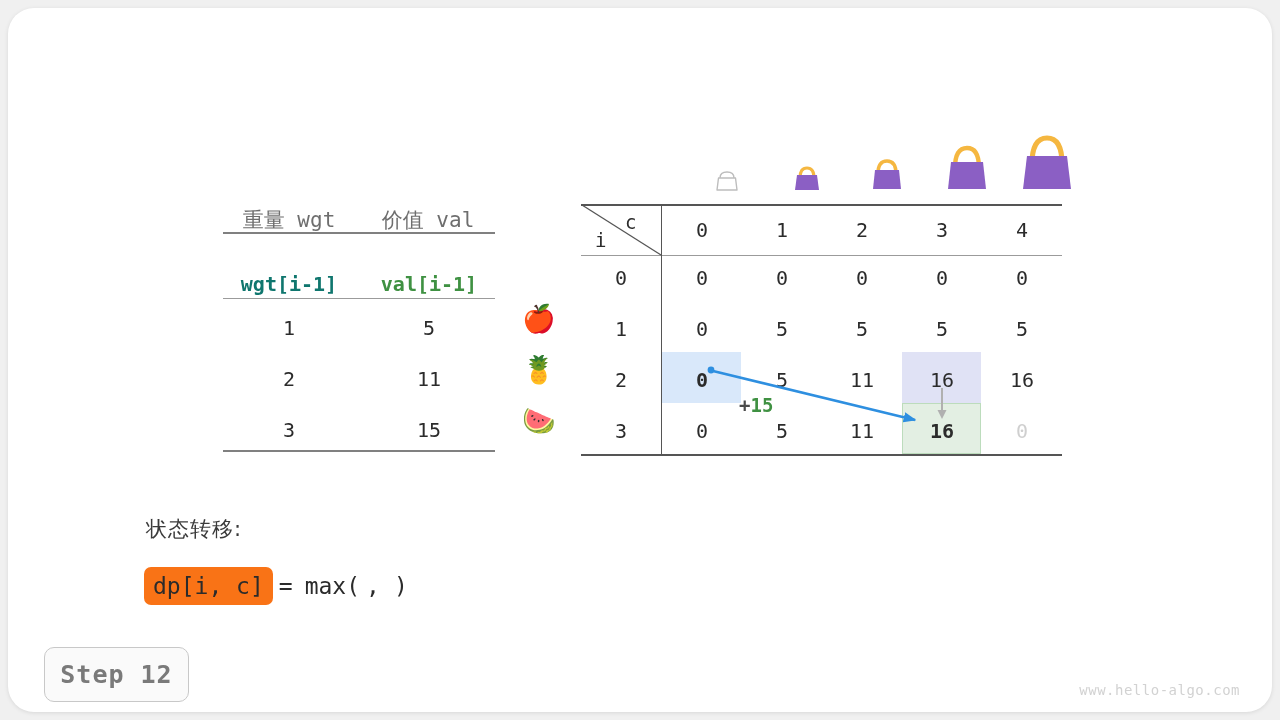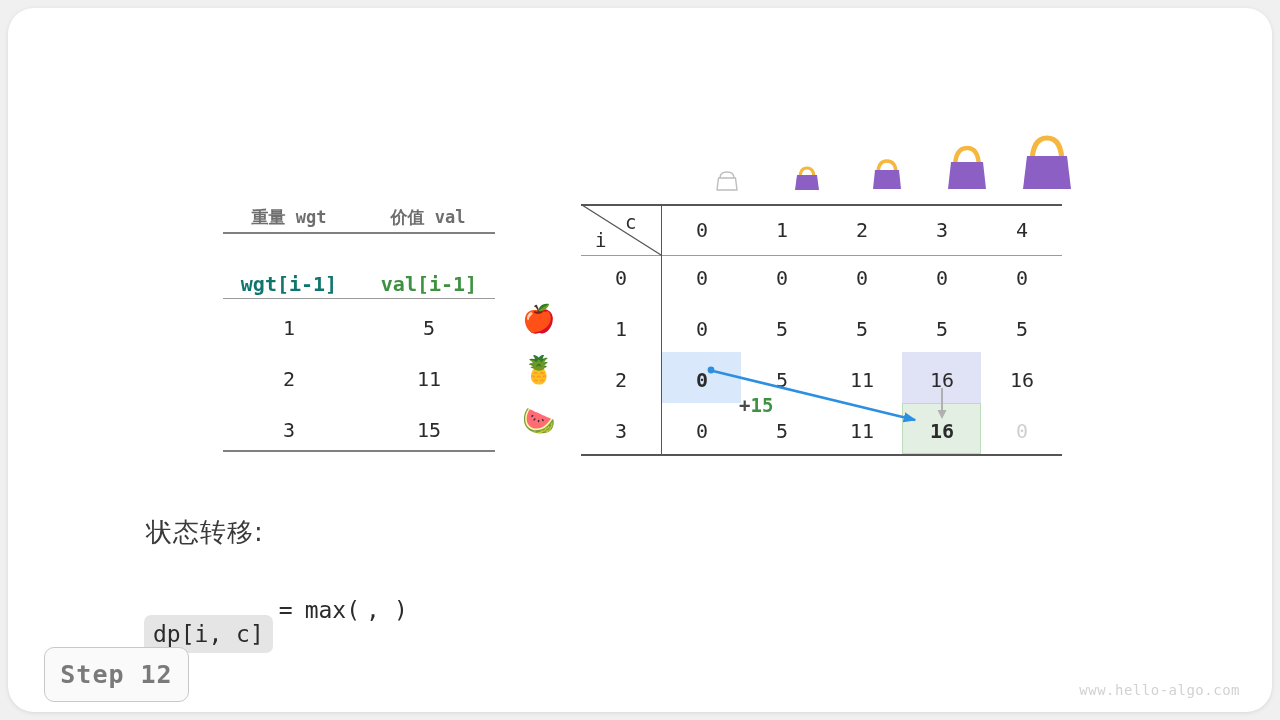--- a/index.html
+++ b/index.html
@@ -44,22 +44,22 @@
     border-top: 2px solid #808080;
   }
   #item-table .rule.thin { border-top: 1.5px solid #9b9b9b; }
   .it-cell {
     position: absolute;
     text-align: center;
     white-space: nowrap;
   }
   .it-head {
     font-family: "DejaVu Sans Mono", monospace;
-    font-size: 17px;
-    font-weight: bold;
+    font-size: 21px;
+    font-weight: normal;
     color: #6e6e6e;
   }
   .it-sub {
     font-family: "DejaVu Sans Mono", monospace;
     font-size: 20px;
     font-weight: bold;
   }
   .teal { color: #0f766e; }
   .green { color: #3f9142; }
   .it-num {
@@ -137,41 +137,41 @@
   .bag {
     position: absolute;
     bottom: 0;
   }
 
   
   #transition-label {
     position: absolute;
     left: 138px;
     top: 507px;
-    font-size: 26px;
+    font-size: 21px;
     color: #3a3a3a;
     font-family: "DejaVu Sans", sans-serif;
     letter-spacing: 1px;
   }
   #formula {
     position: absolute;
     left: 136px;
     top: 559px;
     display: flex;
     align-items: center;
     font-family: "DejaVu Sans Mono", monospace;
     font-size: 23px;
     color: #2b2b2b;
     white-space: nowrap;
   }
   #formula .box {
     border-radius: 7px;
     padding: 6px 9px;
   }
-  #formula .box-green { background: #e5e5e5; margin-top: 48px; }
+  #formula .box-green { background: #f97316; }
   #formula .box-lav   { background: #e0e2f5; }
   #formula .box-blue  { background: #d9e8fa; font-weight: bold; }
   #formula .plain { padding: 0 6px; }
 
   
   #step-badge {
     position: absolute;
     left: 36px;
     top: 639px;
     width: 145px;

